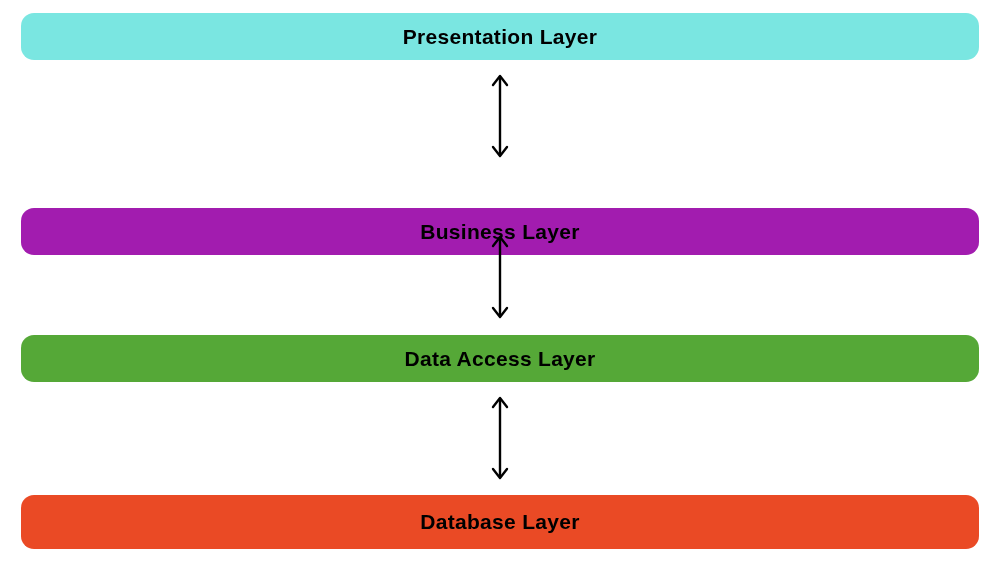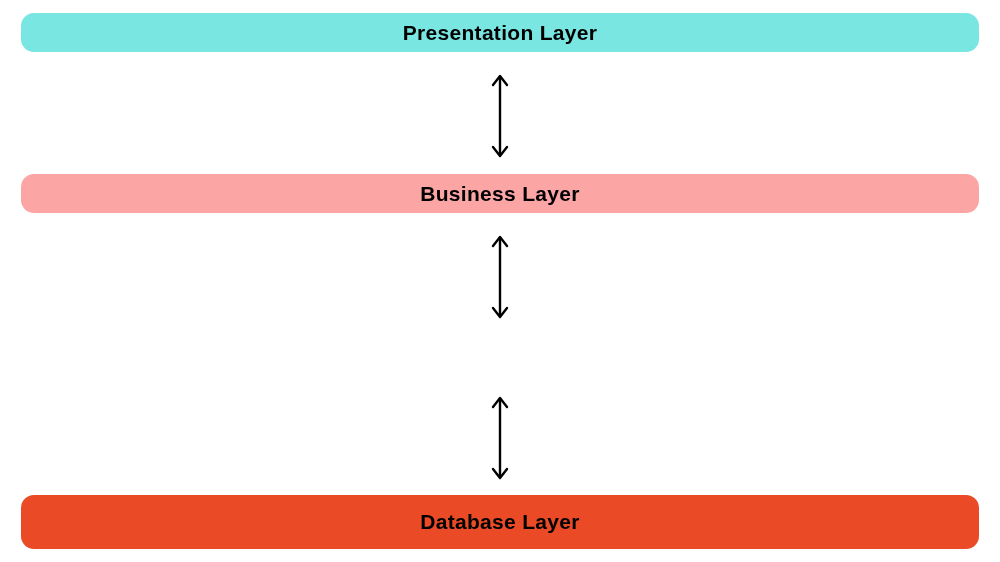--- a/index.html
+++ b/index.html
@@ -12,21 +12,21 @@
     width: 1000px;
     height: 562px;
     background: #ffffff;
     overflow: hidden;
     font-family: "Liberation Sans", sans-serif;
   }
   .bar {
     position: absolute;
     left: 21px;
     width: 958px;
-    height: 39px;
+    height: 47px;
     border-radius: 13px;
     display: flex;
     align-items: center;
     justify-content: center;
   }
   .bar span {
     font-size: 21px;
     font-weight: 700;
     color: #000000;
     letter-spacing: 0.3px;
@@ -53,30 +53,33 @@
   <div class="bar bar-1" style="background-color: rgb(122, 230, 225);">
     <span>Presentation Layer</span>
   </div>
 
   <svg class="arrow arrow-1" viewBox="0 0 24 86" xmlns="http://www.w3.org/2000/svg">
     <line x1="12" y1="4" x2="12" y2="82" stroke="#000000" stroke-width="2.4"></line>
     <path d="M5 12 L12 3 L19 12" fill="none" stroke="#000000" stroke-width="2.4" stroke-linecap="round" stroke-linejoin="round"></path>
     <path d="M5 74 L12 83 L19 74" fill="none" stroke="#000000" stroke-width="2.4" stroke-linecap="round" stroke-linejoin="round"></path>
   </svg>
 
-  <div class="bar bar-2" style="background-color: #fca5a5;">
+  <div class="bar bar-2" style="background-color: #a21caf; margin-top: 34px;">
     <span>Business Layer</span>
   </div>
 
   <svg class="arrow arrow-2" viewBox="0 0 24 86" xmlns="http://www.w3.org/2000/svg">
     <line x1="12" y1="4" x2="12" y2="82" stroke="#000000" stroke-width="2.4"></line>
     <path d="M5 12 L12 3 L19 12" fill="none" stroke="#000000" stroke-width="2.4" stroke-linecap="round" stroke-linejoin="round"></path>
     <path d="M5 74 L12 83 L19 74" fill="none" stroke="#000000" stroke-width="2.4" stroke-linecap="round" stroke-linejoin="round"></path>
   </svg>
 
+  <div class="bar bar-3" style="background-color: rgb(85, 168, 55);">
+    <span>Data Access Layer</span>
+  </div>
 
   <svg class="arrow arrow-3" viewBox="0 0 24 86" xmlns="http://www.w3.org/2000/svg">
     <line x1="12" y1="4" x2="12" y2="82" stroke="#000000" stroke-width="2.4"></line>
     <path d="M5 12 L12 3 L19 12" fill="none" stroke="#000000" stroke-width="2.4" stroke-linecap="round" stroke-linejoin="round"></path>
     <path d="M5 74 L12 83 L19 74" fill="none" stroke="#000000" stroke-width="2.4" stroke-linecap="round" stroke-linejoin="round"></path>
   </svg>
 
   <div class="bar bar-4" style="background-color: rgb(234, 74, 37);">
     <span>Database Layer</span>
   </div>

